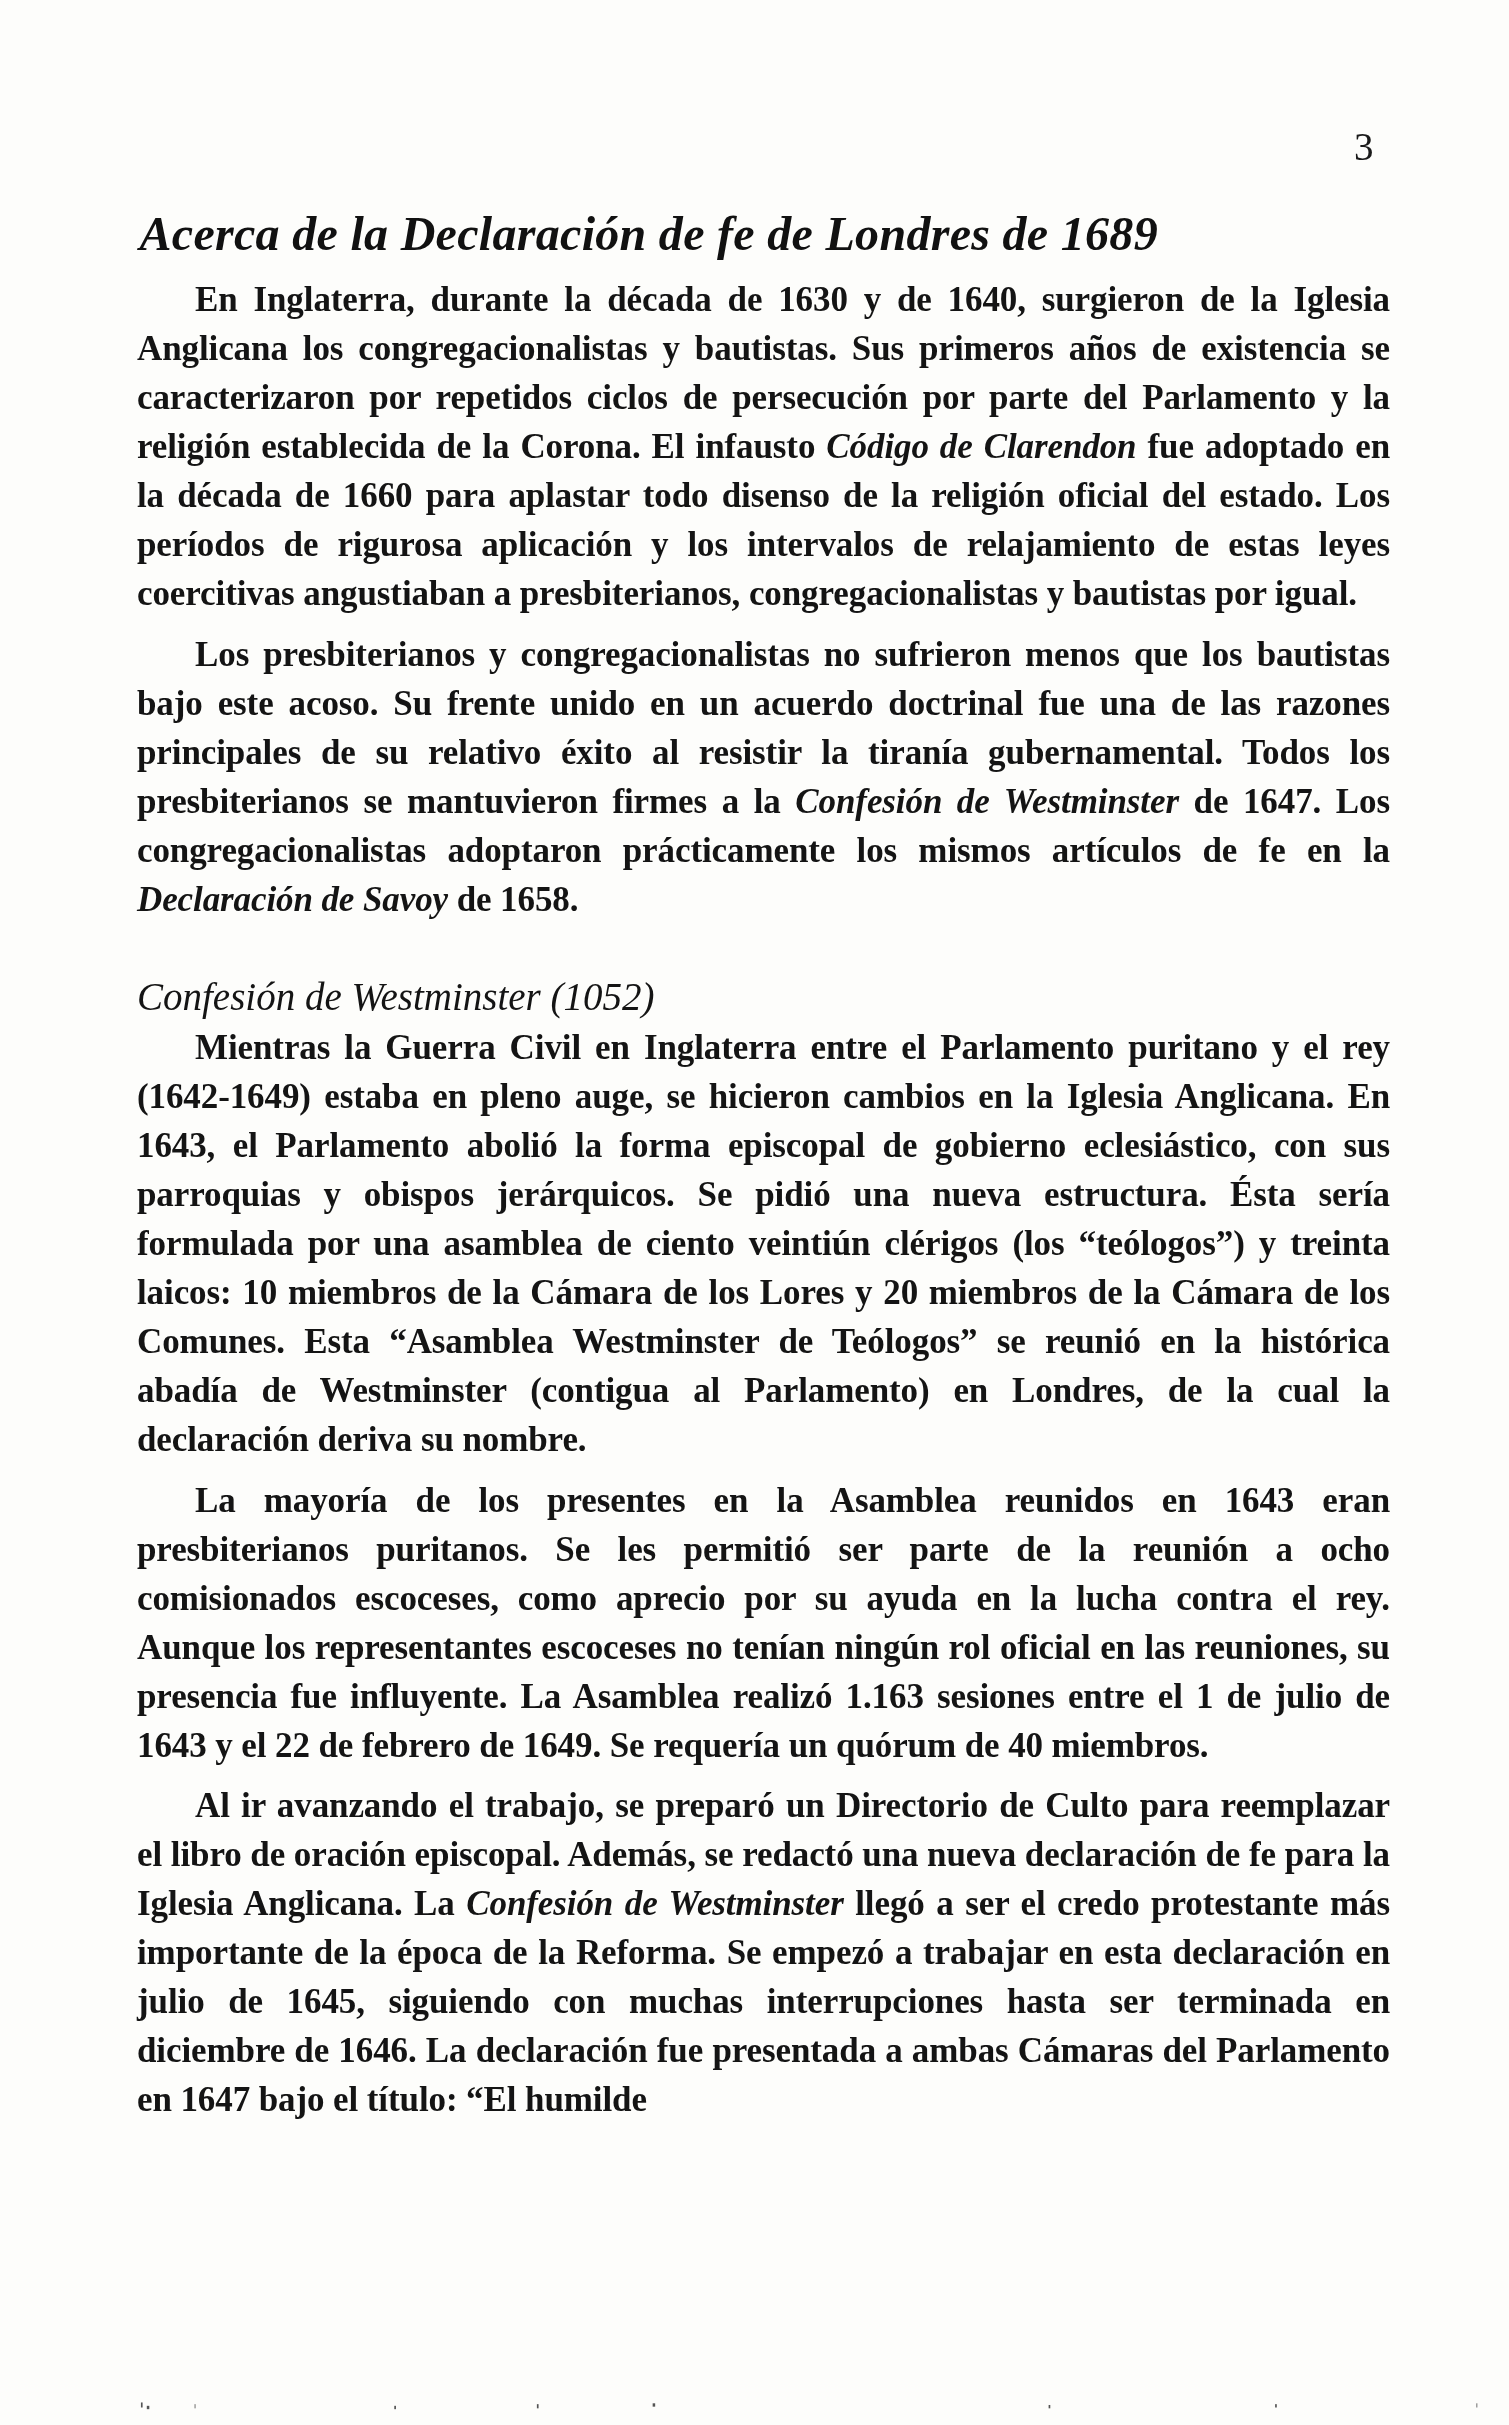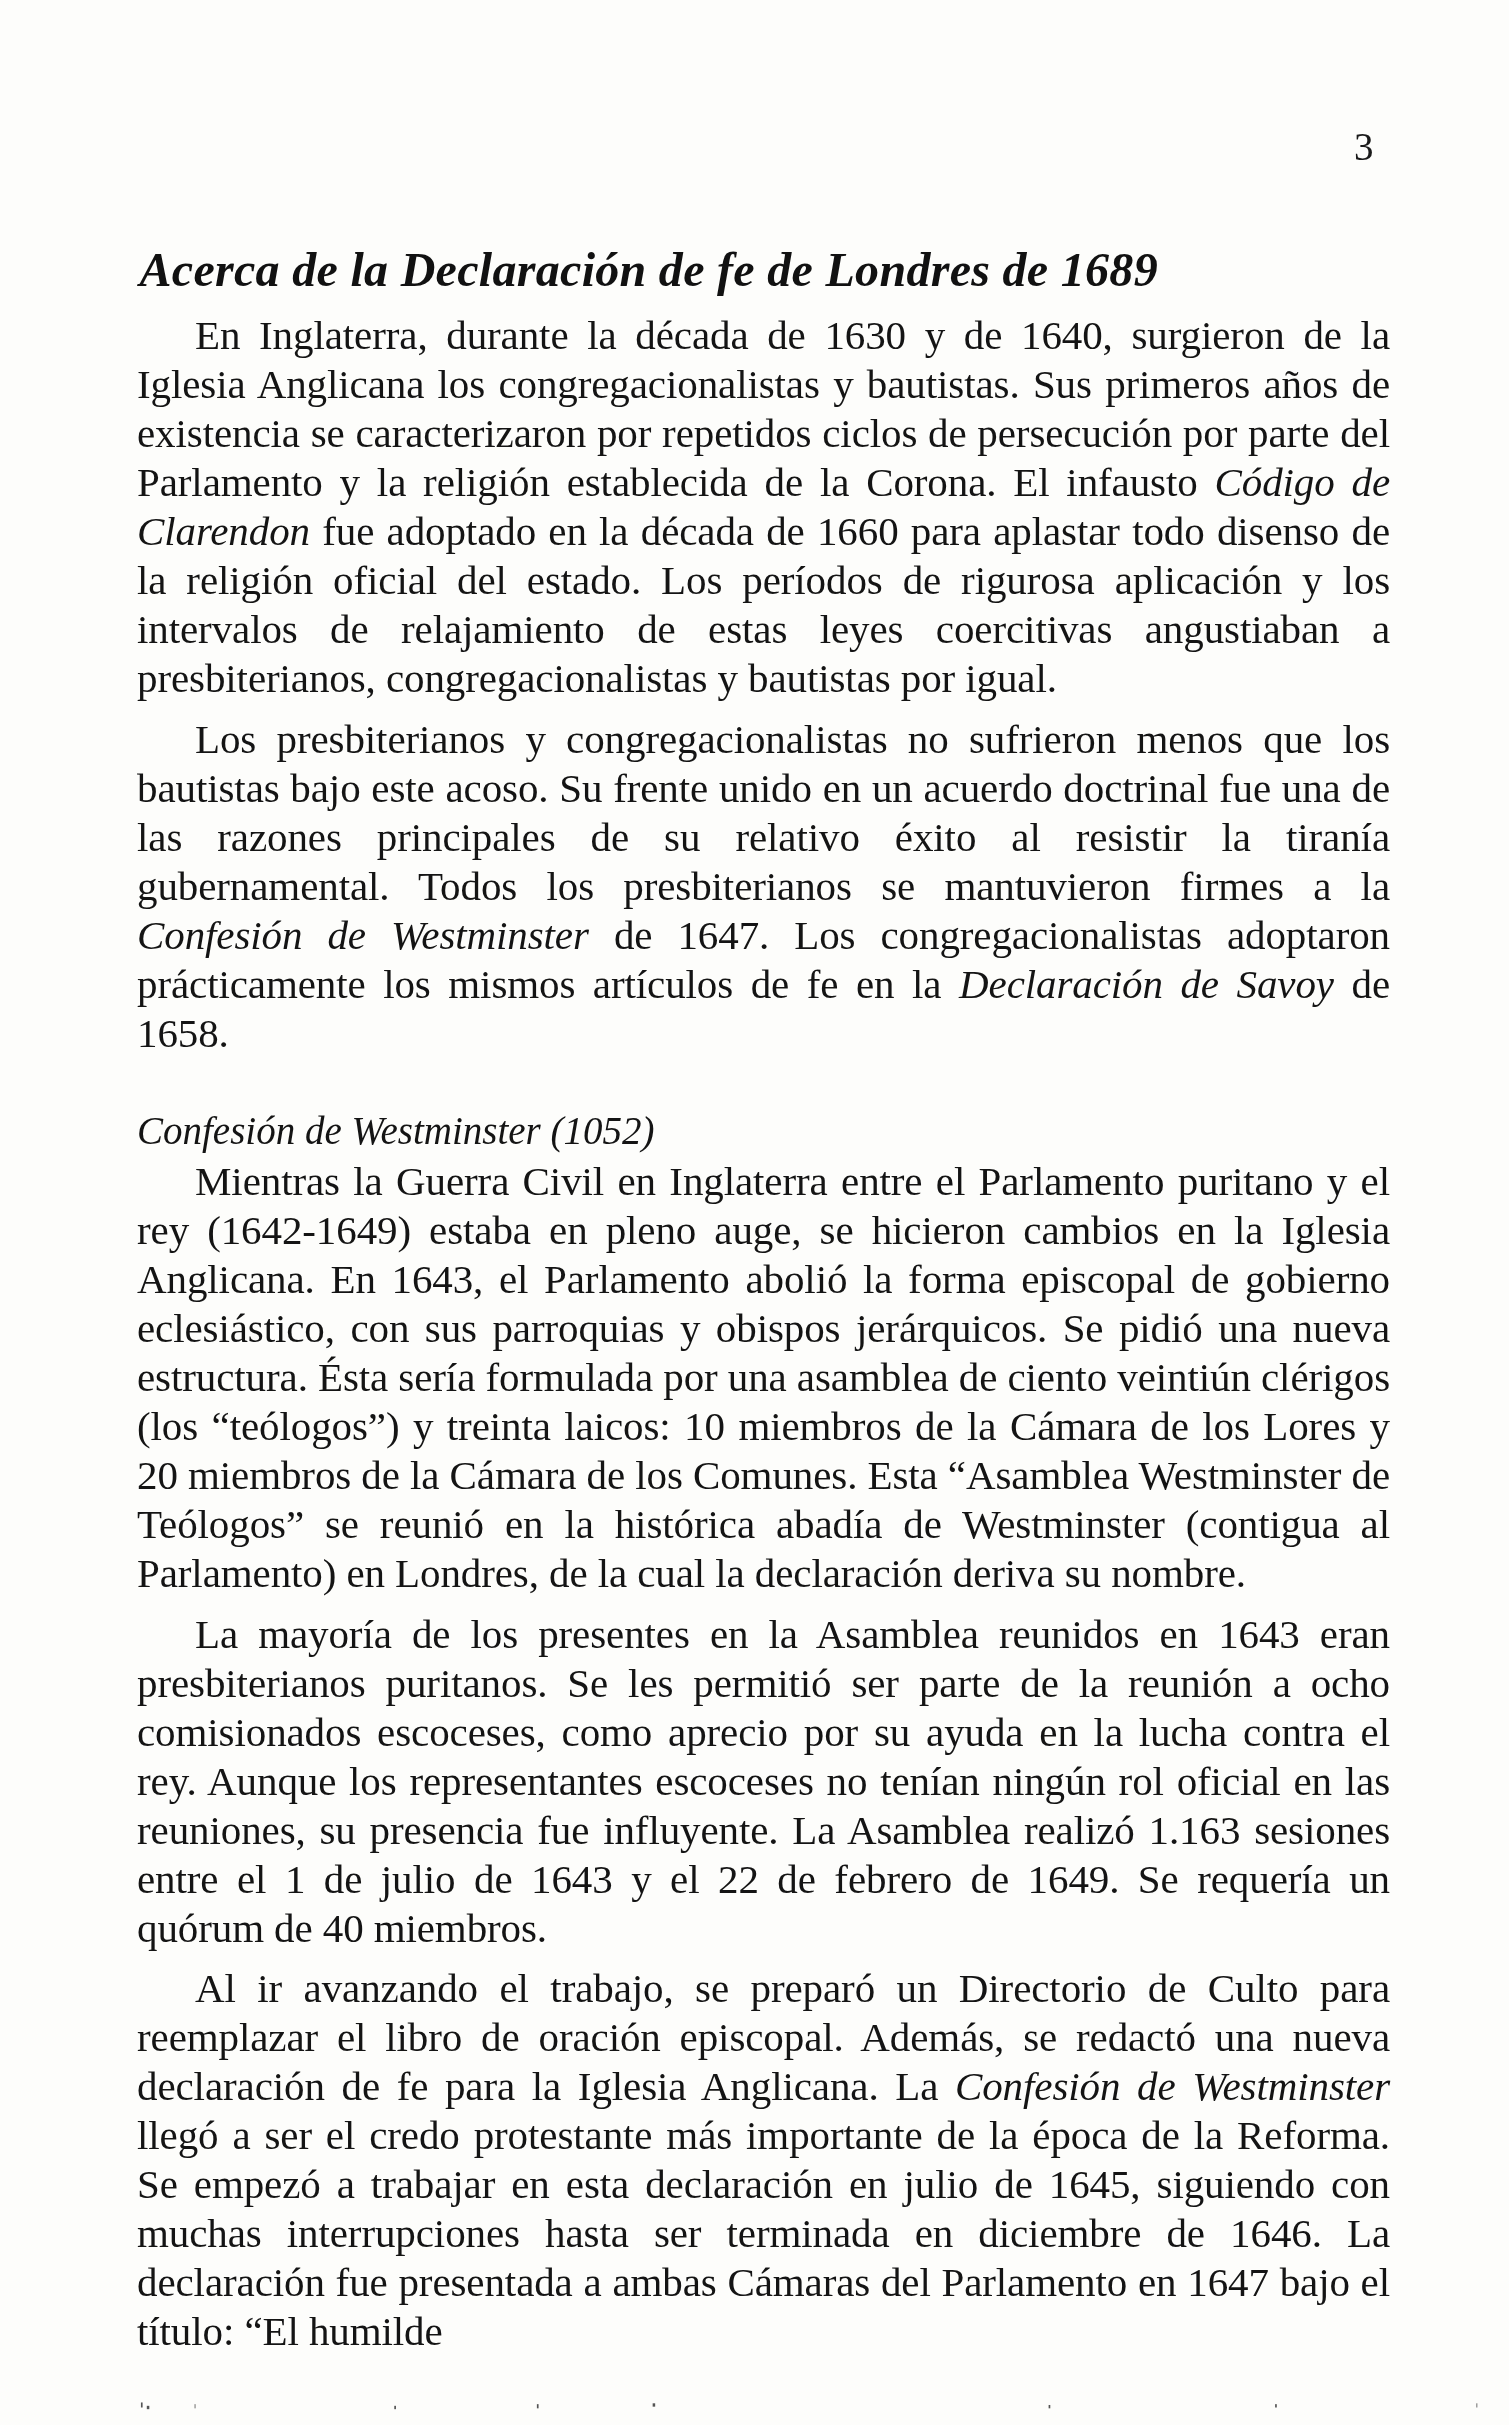--- a/index.html
+++ b/index.html
@@ -21,39 +21,39 @@
       top: 127px;
       font-size: 39px;
       line-height: 1;
       color: #1a1a1a;
     }
     .content {
       position: absolute;
       left: 137px;
       top: 200px;
       width: 1253px;
-      margin-top: 36px;
     }
     .main-title {
       margin: 0 0 0 0;
       font-size: 48px;
       font-style: italic;
       font-weight: bold;
       line-height: 67px;
       letter-spacing: 0.3px;
       padding-left: 2.5px;
       color: #111;
     }
     p {
       margin: 0;
-      font-size: 41px;
+      font-size: 35px;
       line-height: 49px;
       text-align: justify;
       text-indent: 58px;
       letter-spacing: -0.1px;
+      font-weight: bold;
     }
     .p1 { margin-top: 8.4px; }
     .p2 { margin-top: 11.7px; }
     .section-title {
       margin: 47px 0 0 0;
       font-size: 39px;
       font-style: italic;
       font-weight: normal;
       line-height: 52px;
       color: #141414;

